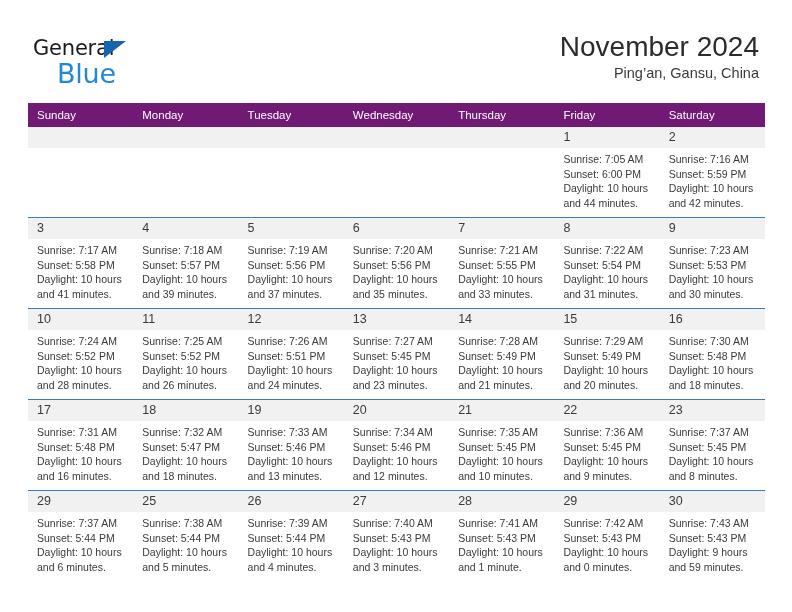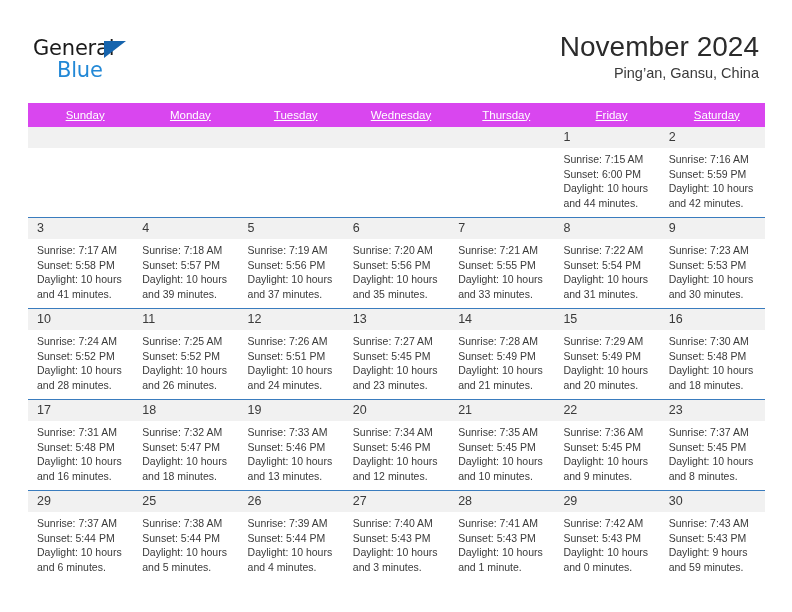--- a/index.html
+++ b/index.html
@@ -53,21 +53,21 @@
     top: 5px;
     width: 0;
     height: 0;
     border-left: 22px solid #1664ad;
     border-bottom: 17px solid transparent;
   }
   .logo-blue {
     position: absolute;
     left: 24px;
     top: 22px;
-    font-size: 21px;
+    font-size: 27px;
     letter-spacing: -0.2px;
     color: #2288d6;
     font-family: "DejaVu Sans", sans-serif;
     font-weight: 400;
   }
   .title-block {
     position: absolute;
     right: 33px;
     top: 30px;
     text-align: right;
@@ -94,29 +94,28 @@
     left: 28px;
     top: 103px;
     width: 737px;
   }
   table.cal {
     border-collapse: collapse;
     width: 737px;
     table-layout: fixed;
   }
   table.cal th {
-    background: #d946ef;
+    background: #701a75;
     color: #ffffff;
     font-size: 11.5px;
     font-weight: 400;
-    text-align: center;
+    text-align: left;
     padding: 5px 0 6px 9px;
     height: 13px;
     border: none;
-    text-decoration: underline;
   }
   table.cal td {
     vertical-align: top;
     padding: 0;
     height: 90px;
     border-top: 1.5px solid #3a7cbe;
     background: #ffffff;
   }
   table.cal tr.week:first-child td {
     border-top: none;
@@ -189,21 +188,21 @@
             </td>
             <td class="empty">
               <div class="daynum"></div>
             </td>
             <td class="empty">
               <div class="daynum"></div>
             </td>
             <td class="">
               <div class="daynum">1</div>
               <div class="info">
-                <div>Sunrise: 7:15 AM</div>
+                <div>Sunrise: 7:05 AM</div>
                 <div>Sunset: 6:00 PM</div>
                 <div>Daylight: 10 hours</div>
                 <div>and 44 minutes.</div>
               </div>
             </td>
             <td class="">
               <div class="daynum">2</div>
               <div class="info">
                 <div>Sunrise: 7:16 AM</div>
                 <div>Sunset: 5:59 PM</div>

